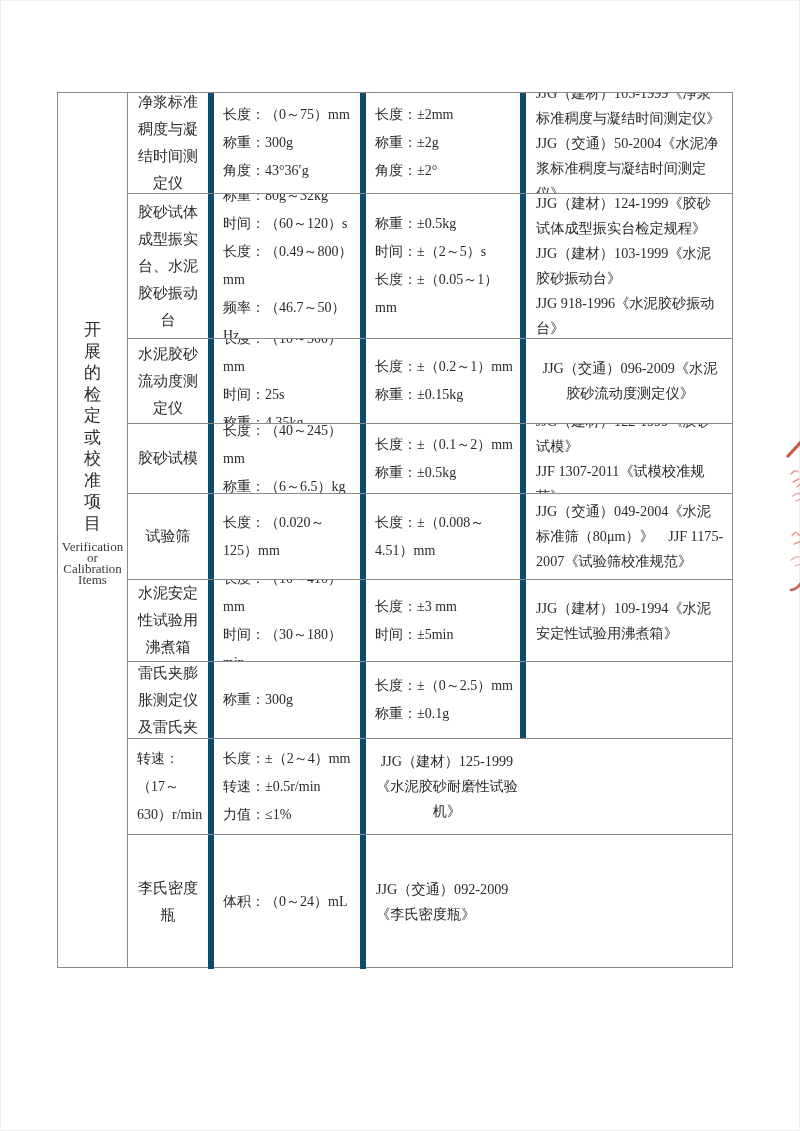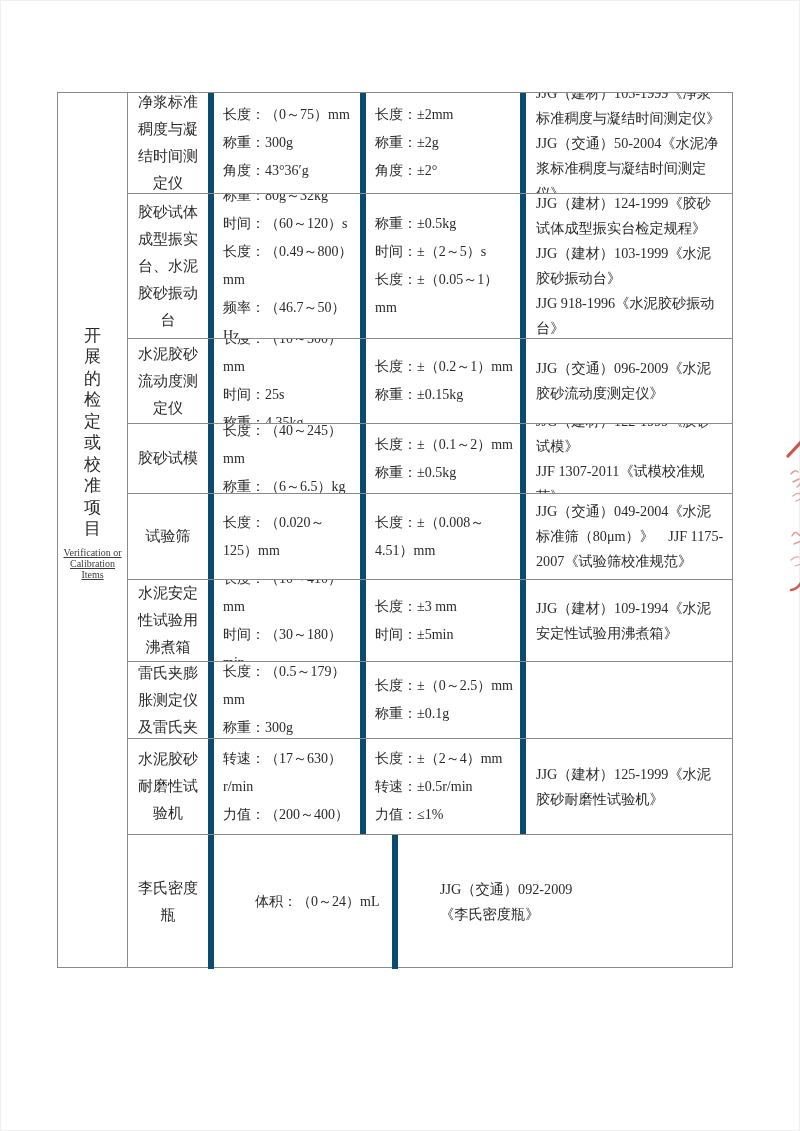--- a/index.html
+++ b/index.html
@@ -28,51 +28,50 @@
     display:flex;flex-direction:column;
     align-items:center;justify-content:center;
   }
   .sidebar-inner{transform:translateY(-78px);text-align:center;}
   .vchar{
     font-size:17px;line-height:21.5px;
     letter-spacing:0;color:#2a2a2a;
   }
   .sidebar-subtitle{
     margin-top:7px;width:64px;
-    font-size:10px;line-height:11px;
+    font-size:13px;line-height:11px;
     color:#3a3a3a;text-align:center;
     font-family:"Liberation Serif","DejaVu Serif",serif;
-    text-decoration:underline;
   }
   
   .rows-col{flex:1;display:flex;flex-direction:column;}
   .t-row{
     display:grid;
     grid-template-columns:86px 152px 160px 1fr;
     border-bottom:1px solid #8a8a8a;
     box-sizing:border-box;
     flex:0 0 auto;
   }
-  .t-row:last-child{border-bottom:none;gap:32px;}
+  .t-row:last-child{border-bottom:none;}
   .cell{
     box-sizing:border-box;
     display:flex;flex-direction:column;justify-content:center;
     overflow:hidden;
     padding:2px 4px;
   }
   .cell.bordered{border-right:6px solid #0c4a6e;}
   .name-cell{align-items:center;text-align:center;
     font-size:15px;line-height:27px;padding:2px 5px;}
   .range-cell,.acc-cell{padding-left:9px;padding-right:3px;}
   .range-cell .line,.acc-cell .line{
     font-size:14px;line-height:28px;white-space:normal;
   }
   .std-cell{padding-left:10px;padding-right:8px;}
   .std-cell .para{font-size:14.2px;line-height:25px;}
-  .std-cell.center .para{}
+  .std-cell.center .para{text-align:center;}
   
   .red-marks{position:absolute;left:762px;top:438px;width:40px;height:160px;}
 </style>
 </head>
 <body>
 
 <div class="page">
 
   <div class="cal-table">
 
@@ -197,32 +196,28 @@
           </div>
     <div class="cell std-cell">
             <div class="para">JJG（建材）109-1994《水泥安定性试验用沸煮箱》</div>
           </div>
   </div>
         <div class="t-row" style="height: 77px;">
     <div class="cell bordered name-cell">
       <div>雷氏夹膨胀测定仪及雷氏夹</div>
     </div>
     <div class="cell bordered range-cell">
-            <div class="line">长度：（0.5～179）mm</div>
             <div class="line">称重：300g</div>
           </div>
     <div class="cell bordered acc-cell">
             <div class="line">长度：±（0～2.5）mm</div>
             <div class="line">称重：±0.1g</div>
           </div>
   </div>
         <div class="t-row" style="height: 96px;">
-    <div class="cell bordered name-cell">
-      <div>水泥胶砂耐磨性试验机</div>
-    </div>
     <div class="cell bordered range-cell">
             <div class="line">长度：（3～154）mm</div>
             <div class="line">转速：（17～630）r/min</div>
             <div class="line">力值：（200～400）N</div>
           </div>
     <div class="cell bordered acc-cell">
             <div class="line">长度：±（2～4）mm</div>
             <div class="line">转速：±0.5r/min</div>
             <div class="line">力值：≤1%</div>
           </div>

